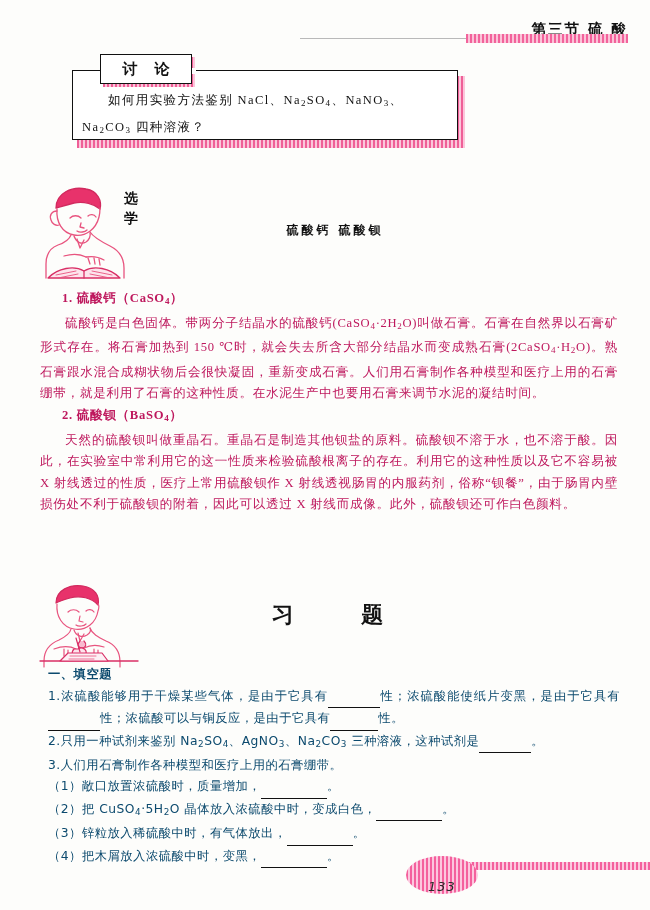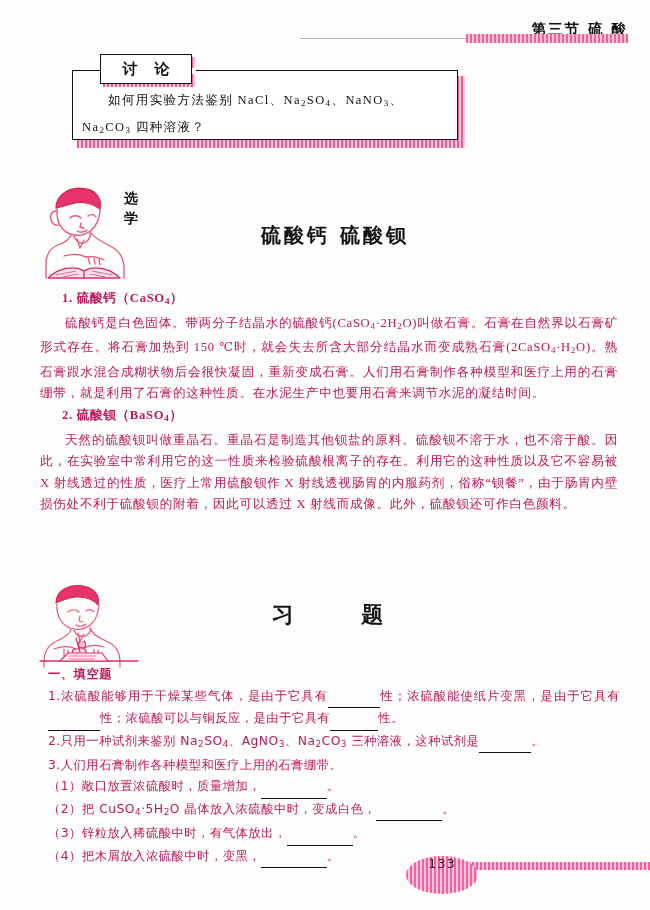--- a/index.html
+++ b/index.html
@@ -150,21 +150,21 @@
 
   
   #section-title {
     position: absolute;
     left: 0;
     top: 222px;
     width: 650px;
     text-align: center;
     padding-left: 20px;
     box-sizing: border-box;
-    font-size: 20px;
+    font-size: 12px;
     font-weight: bold;
     letter-spacing: 3px;
     color: #111;
     font-family: "DejaVu Sans", "Liberation Sans", sans-serif;
   }
 
   
   #body-text {
     position: absolute;
     left: 40px;
@@ -209,21 +209,21 @@
     font-family: "DejaVu Sans", "Liberation Sans", sans-serif;
   }
   #exercise-body {
     position: absolute;
     left: 34px;
     top: 664px;
     width: 586px;
     font-size: 12.3px;
     line-height: 21.5px;
     letter-spacing: 0.5px;
-    color: #be185d;
+    color: #0c4a6e;
     font-family: "DejaVu Sans", "Liberation Sans", sans-serif;
     text-align: justify;
   }
   #exercise-body p { margin: 0; }
   #exercise-body .qi { padding-left: 14px; }
   #exercise-body .hdr { padding-left: 14px; font-weight: bold; }
   .blank {
     display: inline-block;
     border-bottom: 1px solid #111;
     vertical-align: baseline;
@@ -246,22 +246,23 @@
     left: 406px;
     top: 856px;
     width: 72px;
     height: 38px;
     border-radius: 50%;
     background: repeating-linear-gradient(
       to right,
       #f4609d 0px, #f4609d 2px,
       #fcc7de 2px, #fcc7de 4px);
     display: flex;
-    align-items: flex-start;
+    align-items: flex-end;
     justify-content: center;
+    font-style: italic;
   }
   #page-number {
     font-size: 13px;
     color: #2b2b2b;
     letter-spacing: 1px;
     font-family: "DejaVu Sans", "Liberation Sans", sans-serif;
   }
 </style>
 </head>
 <body>

